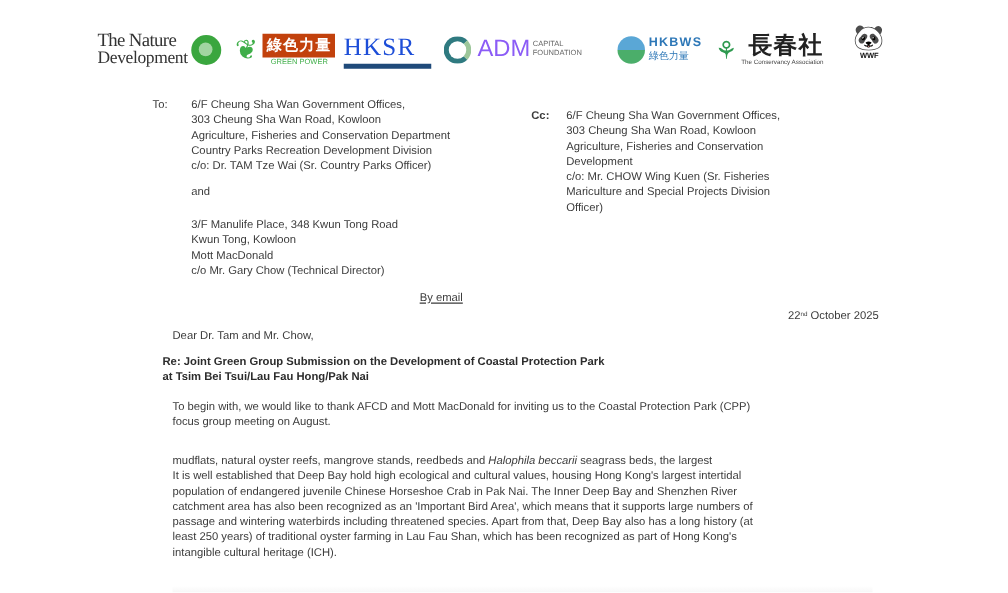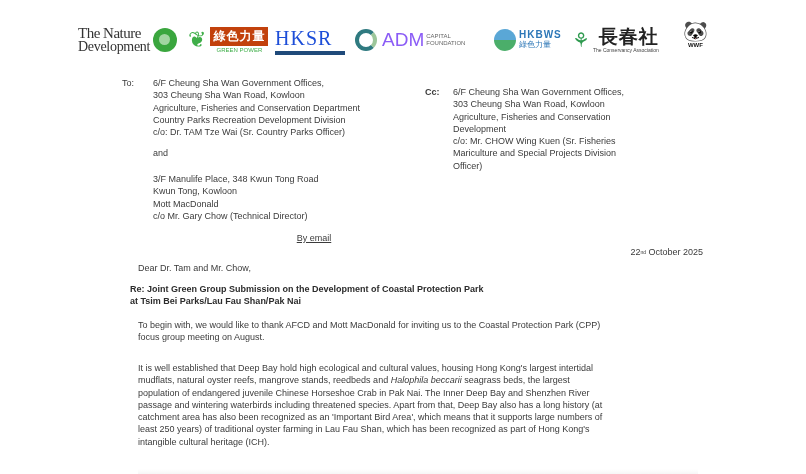--- a/index.html
+++ b/index.html
@@ -40,21 +40,21 @@
 
   .txt-sm { font-size:9px; line-height:12.3px; color:#3b3b3b; }
   .to-label { position:absolute; left:122px; top:77px; }
   .to-block { position:absolute; left:153px; top:77px; width:250px; }
   .to-block .line { display:block; white-space:nowrap; }
   .and { position:absolute; left:153px; top:147px;text-align:right; }
   .to2 { position:absolute; left:153px; top:173px; }
   .cc-label { position:absolute; left:425px; top:86px;font-weight:bold; }
   .cc-block { position:absolute; left:453px; top:86px; width:220px; }
   .cc-block .line { display:block; white-space:nowrap; }
-  .by-email { position:absolute; left:0; width:652px; top:232px; text-align:center; text-decoration:underline; }
+  .by-email { position:absolute; left:0; width:652px; top:232px; text-align:center; text-decoration:underline;padding-left:39px; }
   .by-email span { position:relative; left:-12px; }
   .date { position:absolute; right:103px; top:246px; }
   .date sup { font-size:5px; vertical-align:top; }
   .dear { position:absolute; left:138px; top:262px; }
   .re { position:absolute; left:130px; width:560px; top:283px; font-weight:bold; color:#2c2c2c; }
   .re .line { display:block; }
   .para { position:absolute; left:138px; width:560px; }
   .para .line { display:block; white-space:nowrap; }
   .p1 { top:319px; }
   .p2 { top:362px; }
@@ -134,31 +134,31 @@
   <span class="line">Mariculture and Special Projects Division</span>
   <span class="line">Officer)</span>
 </div>
 
 <div class="txt-sm by-email"><span>By email</span></div>
 <div class="txt-sm date"><span>22</span><sup>nd</sup><span> October 2025</span></div>
 <div class="txt-sm dear">Dear Dr. Tam and Mr. Chow,</div>
 
 <div class="txt-sm re">
   <span class="line">Re: Joint Green Group Submission on the Development of Coastal Protection Park</span>
-  <span class="line">at Tsim Bei Parks/Lau Fau Shan/Pak Nai</span>
+  <span class="line">at Tsim Bei Tsui/Lau Fau Hong/Pak Nai</span>
 </div>
 
 <div class="txt-sm para p1">
   <span class="line">To begin with, we would like to thank AFCD and Mott MacDonald for inviting us to the Coastal Protection Park (CPP)</span>
   <span class="line">focus group meeting on August.</span>
 </div>
 
 <div class="txt-sm para p2">
+  <span class="line"><span>mudflats, natural oyster reefs, mangrove stands, reedbeds and </span><span class="it">Halophila beccarii</span><span> seagrass beds, the largest</span></span>
   <span class="line">It is well established that Deep Bay hold high ecological and cultural values, housing Hong Kong's largest intertidal</span>
-  <span class="line"><span>mudflats, natural oyster reefs, mangrove stands, reedbeds and </span><span class="it">Halophila beccarii</span><span> seagrass beds, the largest</span></span>
   <span class="line">population of endangered juvenile Chinese Horseshoe Crab in Pak Nai. The Inner Deep Bay and Shenzhen River</span>
+  <span class="line">catchment area has also been recognized as an 'Important Bird Area', which means that it supports large numbers of</span>
   <span class="line">passage and wintering waterbirds including threatened species. Apart from that, Deep Bay also has a long history (at</span>
-  <span class="line">catchment area has also been recognized as an 'Important Bird Area', which means that it supports large numbers of</span>
   <span class="line">least 250 years) of traditional oyster farming in Lau Fau Shan, which has been recognized as part of Hong Kong's</span>
   <span class="line">intangible cultural heritage (ICH).</span>
 </div>
 
 <div class="p3"></div>
 
 </body></html>

